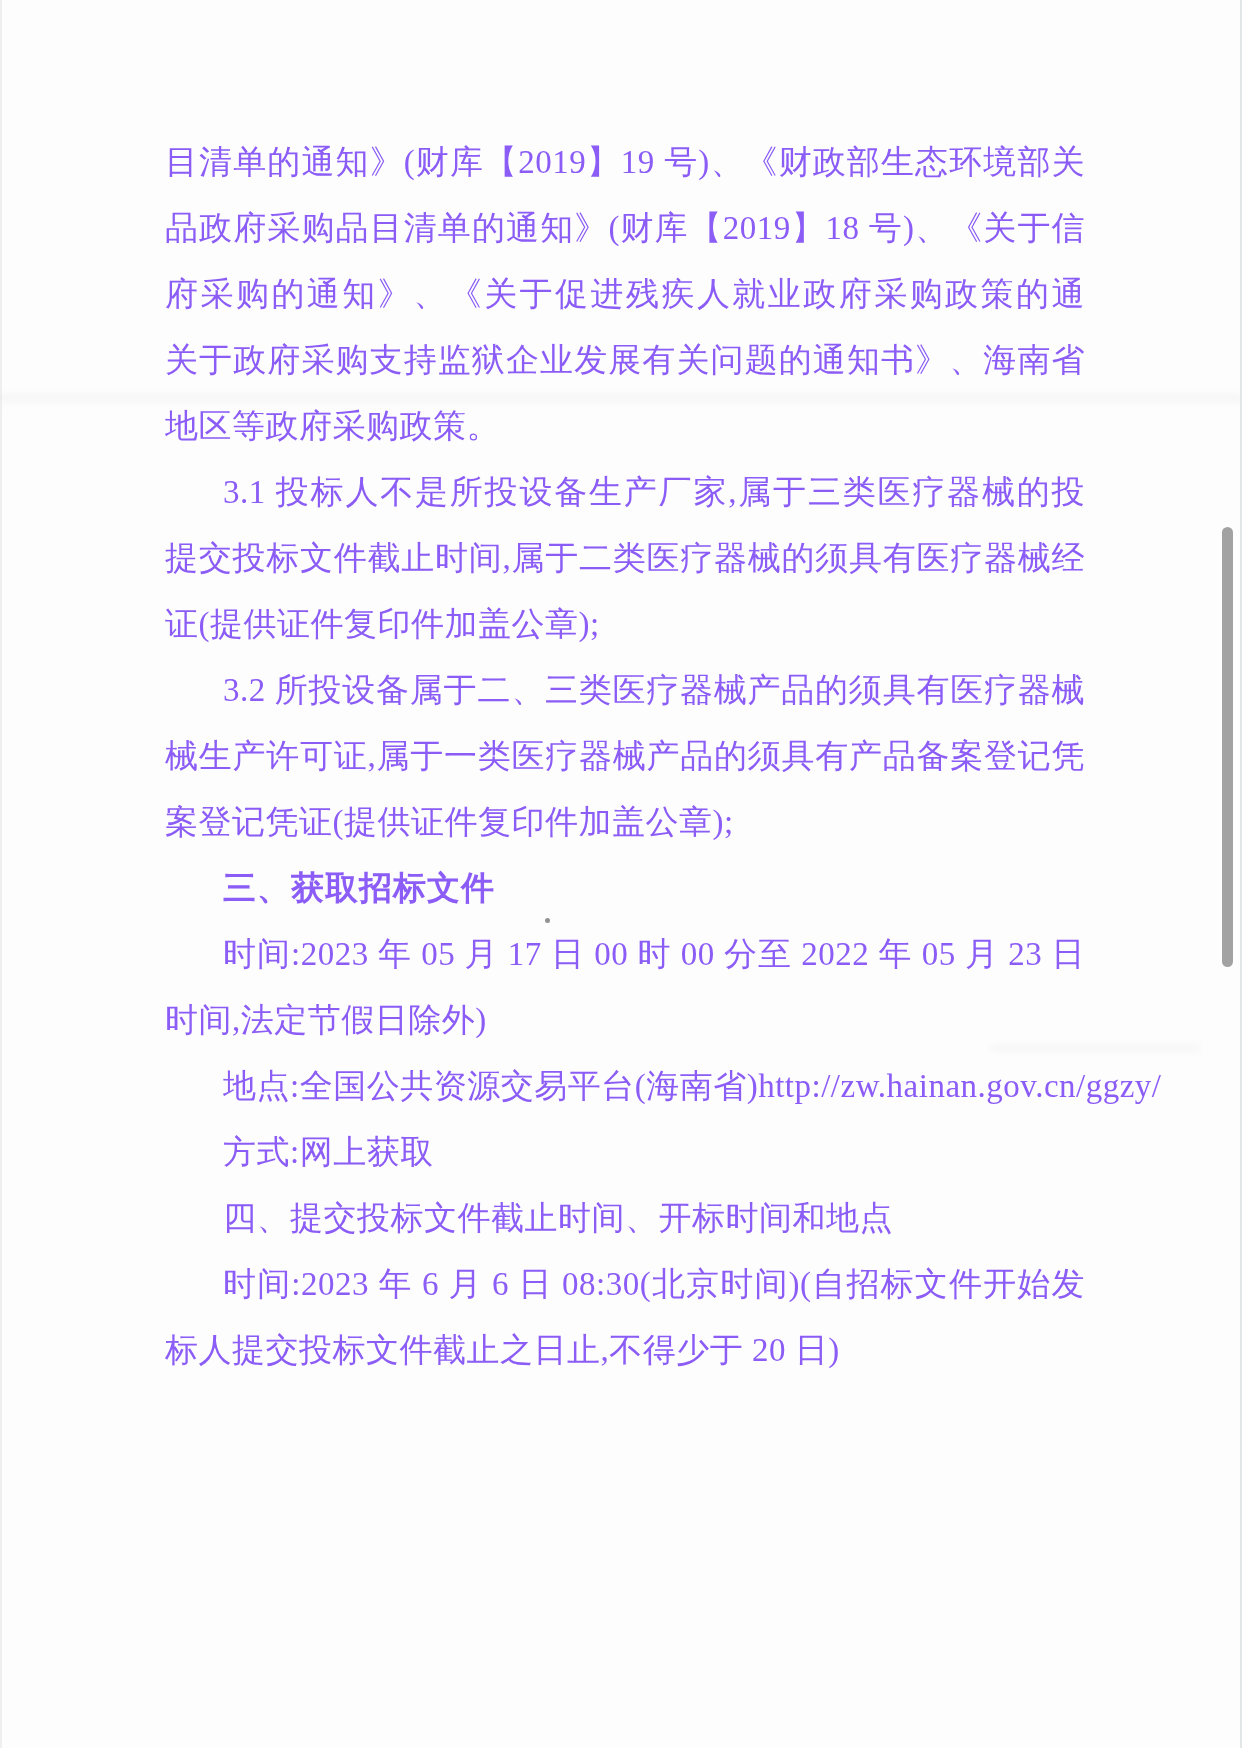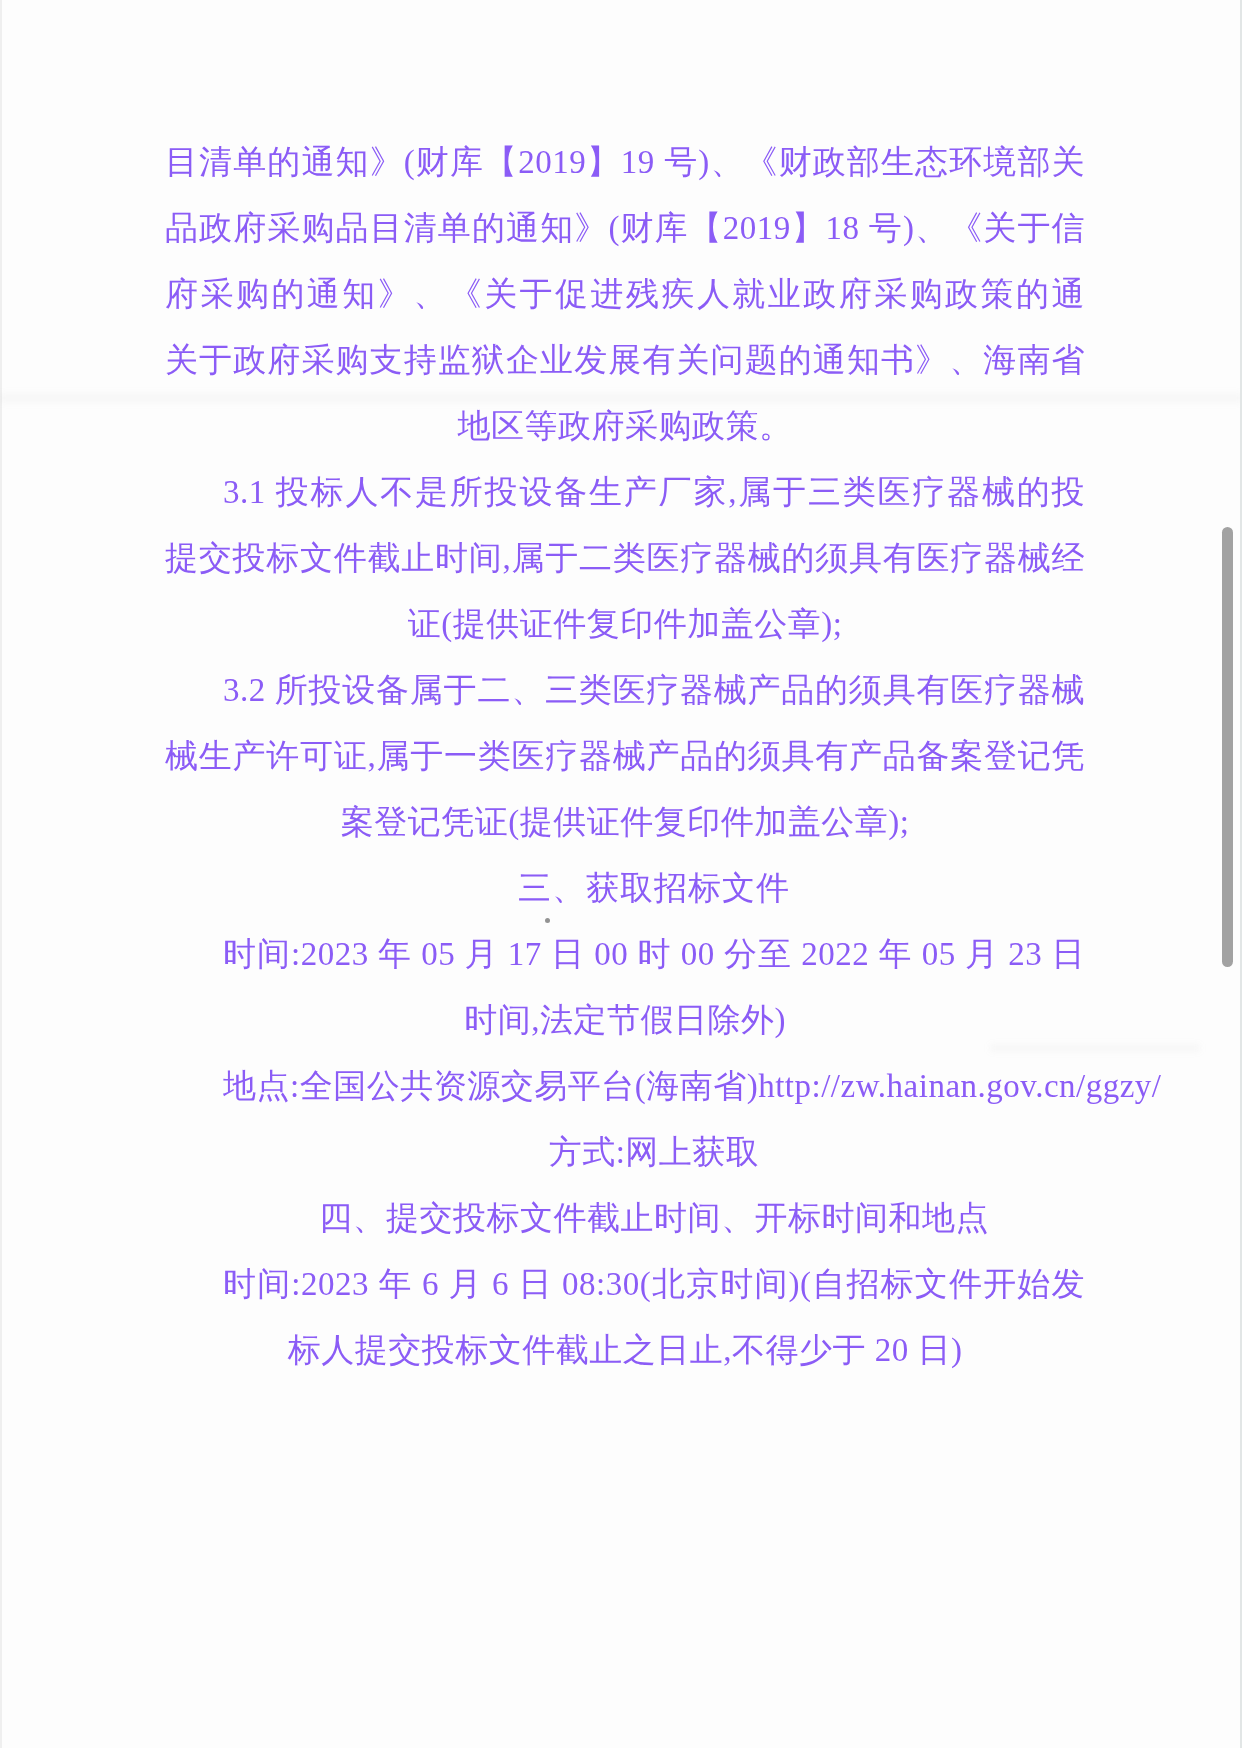--- a/index.html
+++ b/index.html
@@ -33,33 +33,33 @@
     top: 129px;
     width: 920px;
     font-size: 33px;
     color: #8b5cf6;
     letter-spacing: 0.5px;
   }
   .line {
     height: 66px;
     line-height: 66px;
     white-space: nowrap;
-    text-align: center;
+    text-align: left;
   }
   .line.justify {
     white-space: normal;
     text-align: justify;
     text-align-last: justify;
     overflow: hidden;
   }
   .line.indent {
     padding-left: 58px;
   }
   .line.bold {
-    font-weight: 400;
+    font-weight: 700;
     letter-spacing: 1px;
   }
   .scrollbar-thumb {
     position: absolute;
     left: 1222px;
     top: 527px;
     width: 11px;
     height: 440px;
     border-radius: 6px;
     background: #a2a2a2;

